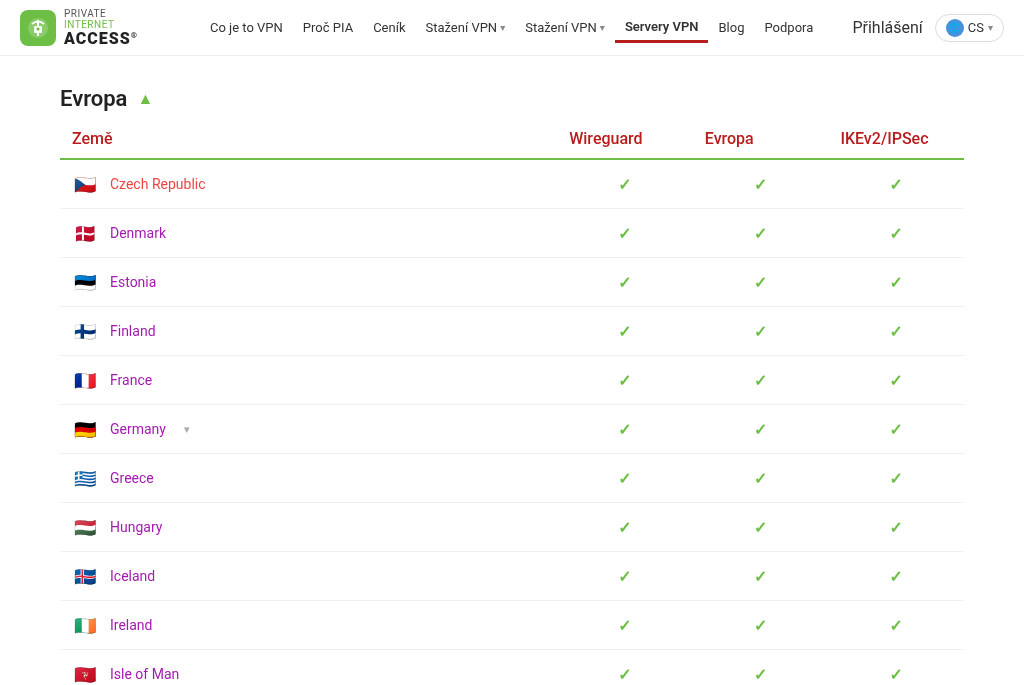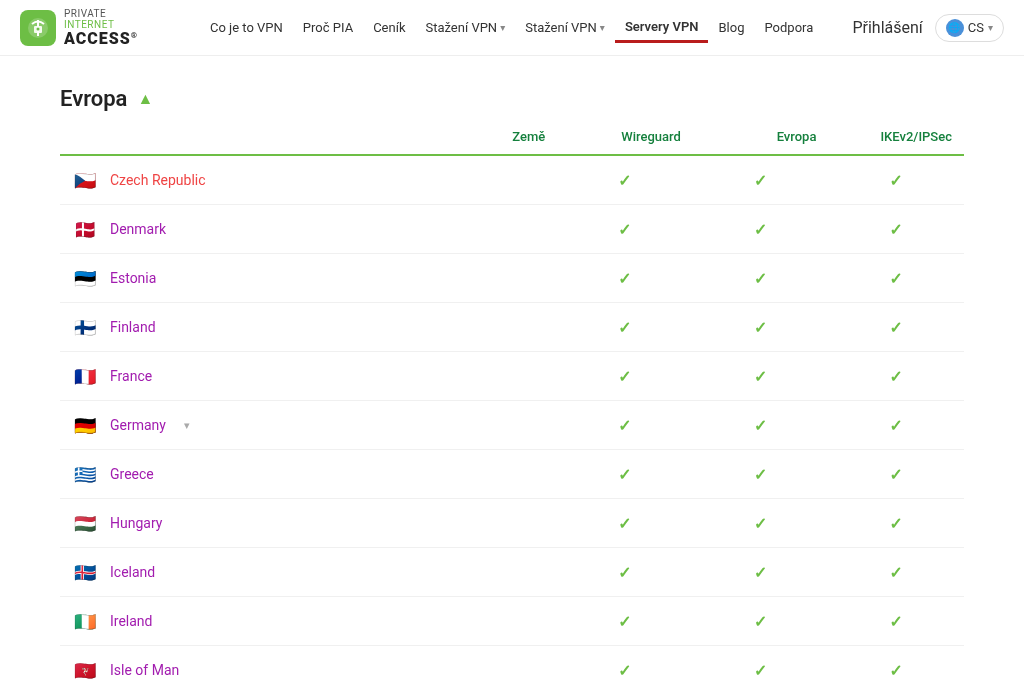--- a/index.html
+++ b/index.html
@@ -144,24 +144,24 @@
     
     .server-table {
       width: 100%;
       border-collapse: collapse;
     }
     .server-table thead tr {
       border-bottom: 2px solid #6dbe45;
     }
     .server-table th {
       padding: 10px 12px;
-      text-align: right;
-      font-size: 13px;
+      text-align: left;
+      font-size: 16px;
       font-weight: 500;
-      color: #15803d;
+      color: #b91c1c;
     }
     .server-table td {
       padding: 10px 12px;
       border-bottom: 1px solid #f0f0f0;
       vertical-align: middle;
     }
     .country-cell {
       display: flex;
       align-items: center;
       gap: 10px;

